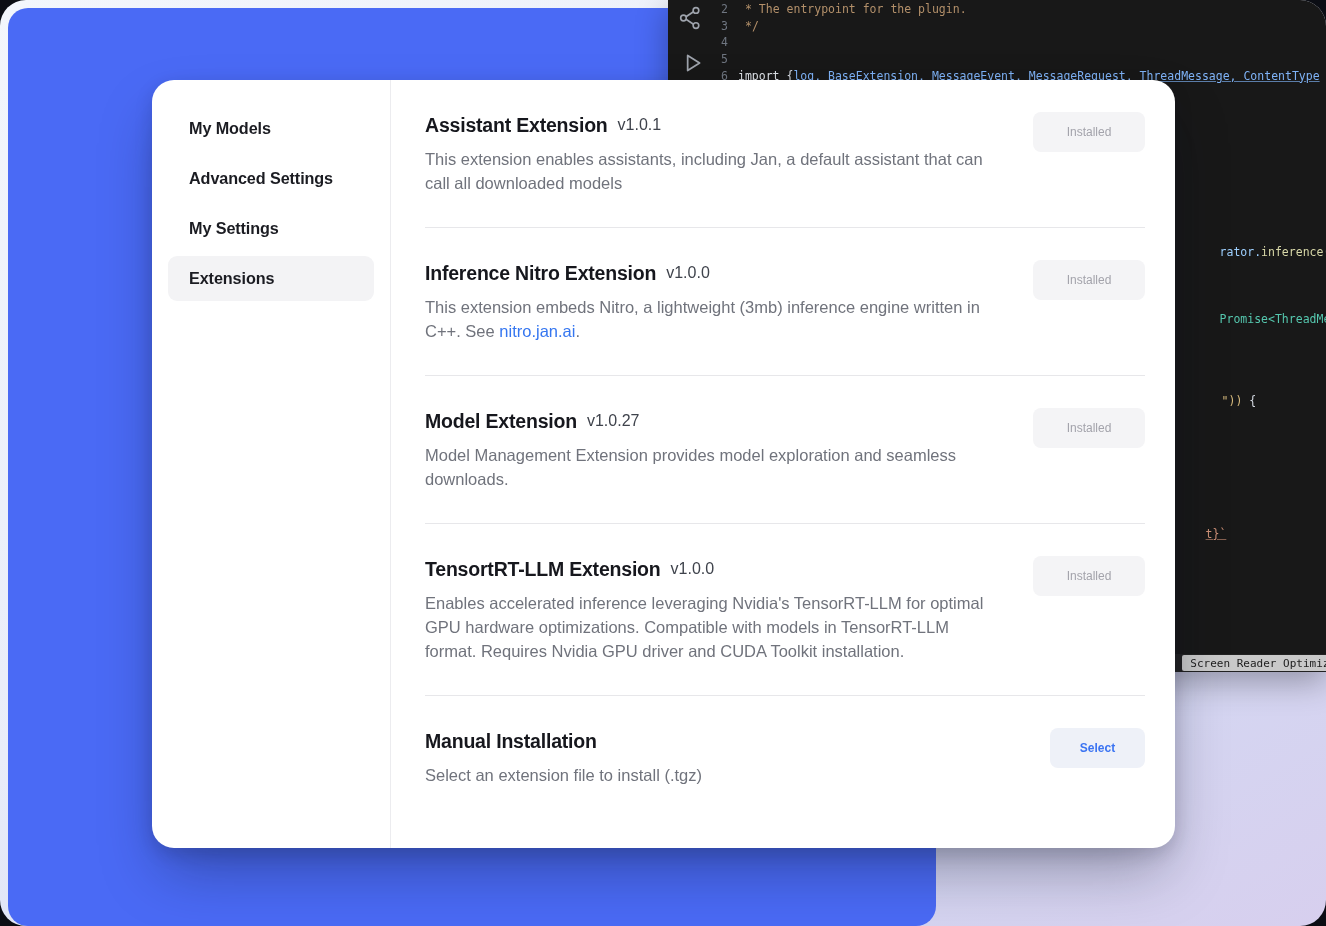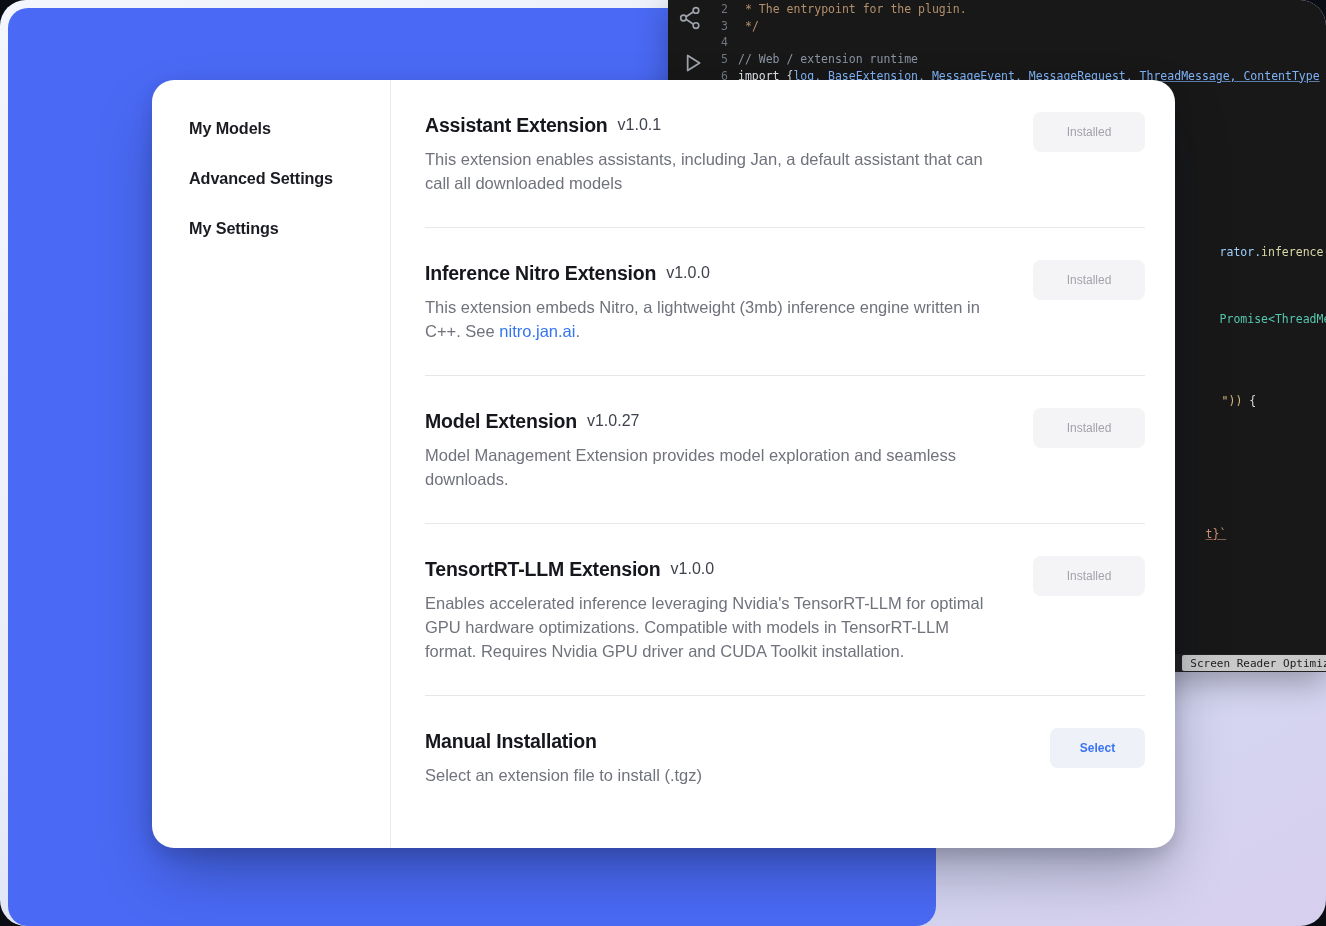--- a/index.html
+++ b/index.html
@@ -104,21 +104,20 @@
       <div class="code-row">
         <span class="ln">3</span>
         <span class="code indented"><span class="tok-doc">*/</span></span>
       </div>
       <div class="code-row">
         <span class="ln">4</span>
         <span class="code"></span>
       </div>
       <div class="code-row">
         <span class="ln">5</span>
-        <span class="code"><span class="tok-comment">// Web / extension runtime</span></span>
       </div>
       <div class="code-row">
         <span class="ln">6</span>
         <span class="code"><span class="tok-kw">import</span><span class="tok-plain"> {</span><span class="tok-import">log, BaseExtension, MessageEvent, MessageRequest, ThreadMessage, ContentType</span></span>
       </div>
     </div>
 
     <div class="frag" style="left:510px; top:228px;">
       <span class="tok-prop">rator.</span><span class="tok-fn">inference</span><span class="tok-plain">(data));</span>
     </div>
@@ -137,20 +136,21 @@
       <span class="status-chip">Screen Reader Optimize</span>
     </div>
   </div>
 
   <div class="card">
 
     <aside class="sidebar">
       <div class="side-item">My Models</div>
       <div class="side-item">Advanced Settings</div>
       <div class="side-item">My Settings</div>
+      <div class="side-item active">Extensions</div>
     </aside>
 
     <main class="content">
 
       <section class="row">
         <div class="row-info">
           <div class="row-head">
             <span class="title">Assistant Extension</span>
             <span class="version">v1.0.1</span>
           </div>

